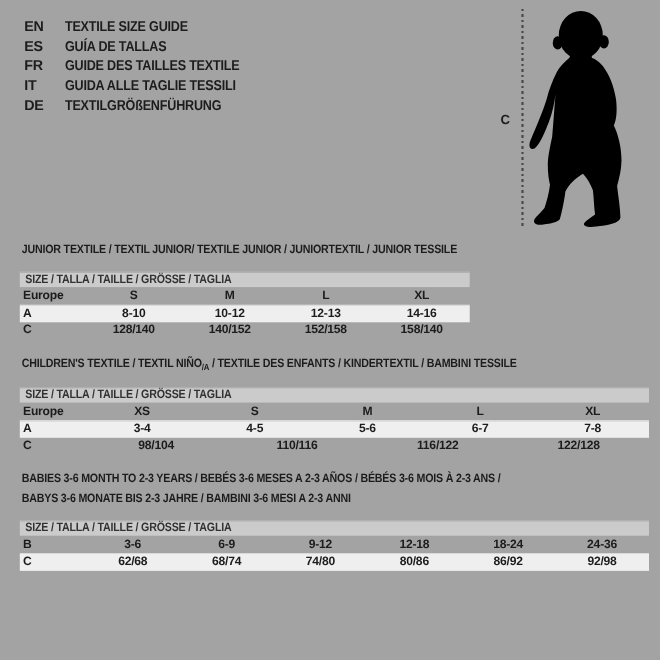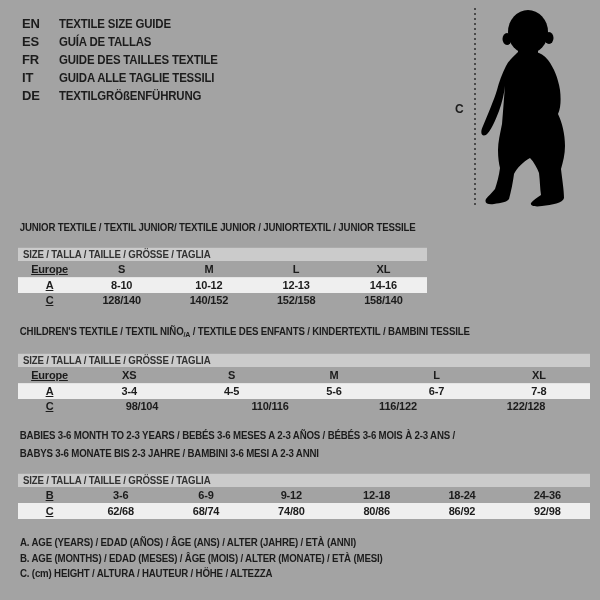--- a/index.html
+++ b/index.html
@@ -33,21 +33,21 @@
     margin-top:12px;height:14px;line-height:13px;box-sizing:border-box;
     background:#cbcbcb;border-top:1px solid #ababab;
     font-size:11px;color:#323232;padding-left:5px;letter-spacing:-0.2px;
   }
   .t3 .sizebar{margin-top:12px;}
   .row{display:flex;height:15px;line-height:15px;font-size:11px;letter-spacing:-0.2px;}
   .row.head{height:17px;line-height:17px;border-bottom:1px solid #e4e4e4;box-sizing:border-box;}
   .t3 .row{height:16px;line-height:16px;}
   .row.shaded{background:#efefef;}
   .cell{flex:1;text-align:center;}
-  .cell.lab{flex:0 0 57px;text-align:center;padding-left:3px;text-decoration:underline;}
+  .cell.lab{flex:0 0 57px;text-align:left;padding-left:3px;}
   
   .legend{position:absolute;left:18px;top:535px;padding-left:2px;}
   .legend-line{font-size:11px;line-height:15.5px;letter-spacing:-0.2px;display:block;transform:scaleX(0.88);transform-origin:0 50%;white-space:nowrap;}
 </style>
 </head>
 <body>
 
 <div class="canvas">
 
   <div class="langs">
@@ -176,19 +176,14 @@
       <span class="cell lab">C</span>
       <span class="cell">62/68</span>
       <span class="cell">68/74</span>
       <span class="cell">74/80</span>
       <span class="cell">80/86</span>
       <span class="cell">86/92</span>
       <span class="cell">92/98</span>
     </div>
   </section>
 
-  <div class="legend">
-    <span class="legend-line">A. AGE (YEARS) / EDAD (AÑOS) / ÂGE (ANS) / ALTER (JAHRE) / ETÀ (ANNI)</span>
-    <span class="legend-line">B. AGE (MONTHS) / EDAD (MESES) / ÂGE (MOIS) / ALTER (MONATE) / ETÀ (MESI)</span>
-    <span class="legend-line">C. (cm) HEIGHT / ALTURA / HAUTEUR / HÖHE / ALTEZZA</span>
-  </div>
 
 </div>
 
 </body></html>

